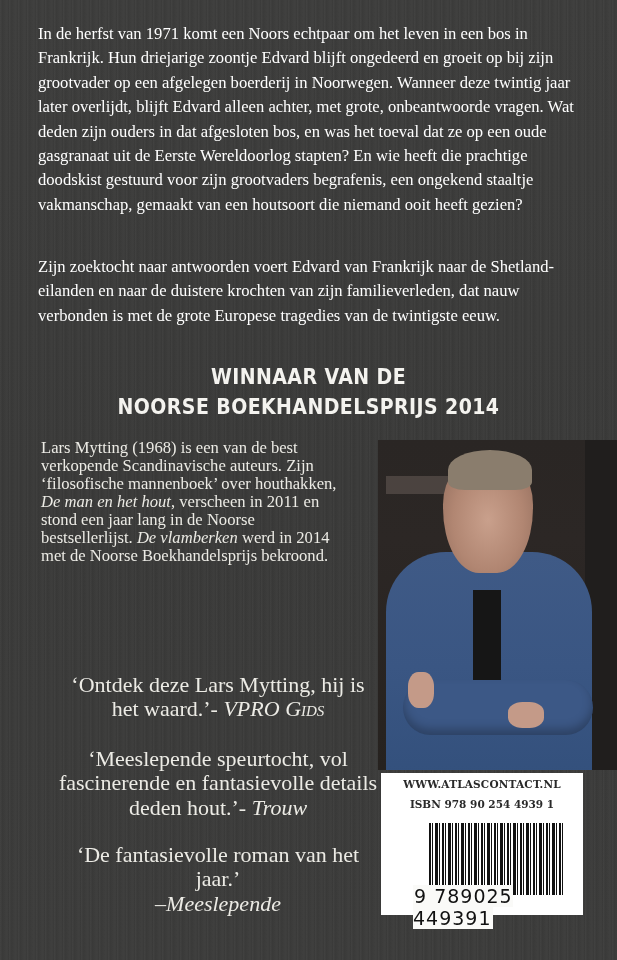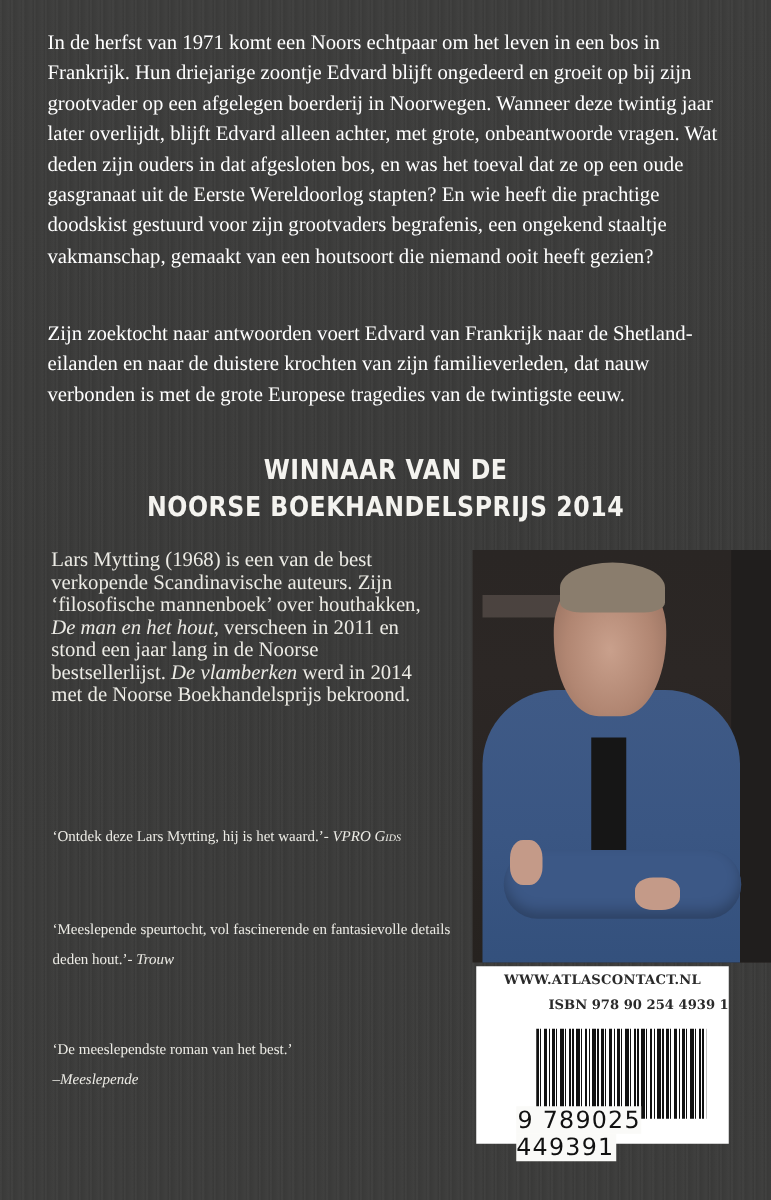--- a/index.html
+++ b/index.html
@@ -32,21 +32,21 @@
     transform: scaleX(0.86);
   }
   .bio {
     position: absolute; left: 41px; top: 439px; width: 300px;
     font-family: "Liberation Serif", serif;
     font-size: 16.6px; line-height: 18px; color: #ecebe5; margin: 0;
   }
   .quote {
     position: absolute; left: 42px; width: 320px;
     font-family: "Liberation Serif", serif;
-    font-size: 12px; line-height: 24.4px; color: #ecebe5; margin: 0;
+    font-size: 22px; line-height: 24.4px; color: #ecebe5; margin: 16px; text-align: center;
   }
   .q1 { top: 657px; }
   .q2 { top: 731px; }
   .q3 { top: 827px; }
   .it { font-style: italic; }
   .sc { font-variant: small-caps; font-style: italic; }
 
   .photo {
     position: absolute; left: 378px; top: 440px; width: 239px; height: 330px;
     background: linear-gradient(180deg, #2a2624 0%, #2c2725 30%, #26221f 100%);
@@ -85,21 +85,21 @@
   .barcode-label {
     position: absolute; left: 381px; top: 773px; width: 202px; height: 142px;
     background: #ffffff;
   }
   .barcode-label .url {
     position: absolute; left: 0; width: 202px; top: 5px; text-align: center;
     font-family: "DejaVu Serif", serif; font-weight: bold; font-size: 10.5px;
     color: #2a2a2a; letter-spacing: 0.2px;
   }
   .barcode-label .isbn {
-    position: absolute; left: 0; width: 202px; top: 25px; text-align: right;
+    position: absolute; left: 0; width: 202px; top: 25px; text-align: center;
     font-family: "DejaVu Serif", serif; font-weight: bold; font-size: 10.5px;
     color: #2a2a2a;
   }
   .bars {
     position: absolute; left: 48px; top: 50px; width: 136px; height: 72px;
     background: repeating-linear-gradient(90deg,
       #111 0px, #111 2px, #fff 2px, #fff 3px, #111 3px, #111 4px, #fff 4px, #fff 6px,
       #111 6px, #111 9px, #fff 9px, #fff 10px, #111 10px, #111 11px, #fff 11px, #fff 13px);
   }
   .barcode-label .digits {
@@ -119,21 +119,21 @@
 
 <div class="award">
   <div>WINNAAR VAN DE</div>
   <div>NOORSE BOEKHANDELSPRIJS 2014</div>
 </div>
 
 <p class="bio"><span>Lars Mytting (1968) is een van de best verkopende Scandinavische auteurs. Zijn ‘filosofische mannenboek’ over houthakken, </span><span class="it">De man en het hout</span><span>, verscheen in 2011 en stond een jaar lang in de Noorse bestsellerlijst. </span><span class="it">De vlamberken</span><span> werd in 2014 met de Noorse Boekhandelsprijs bekroond.</span></p>
 
 <p class="quote q1"><span>‘Ontdek deze Lars Mytting, hij is het waard.’- </span><span class="sc">VPRO Gids</span></p>
 <p class="quote q2"><span>‘Meeslepende speurtocht, vol fascinerende en fantasievolle details deden hout.’- </span><span class="it">Trouw</span></p>
-<p class="quote q3"><span>‘De meeslependste roman van het best.’</span><br><span class="it">–Meeslepende</span></p>
+<p class="quote q3"><span>‘De fantasievolle roman van het jaar.’</span><br><span class="it">–Meeslepende</span></p>
 
 <div class="photo" title="Author portrait, man in denim jacket with arms crossed">
   <div class="board"></div>
   <div class="beam"></div>
   <div class="jacket"></div>
   <div class="shirt"></div>
   <div class="head"></div>
   <div class="hair"></div>
   <div class="arm"></div>
   <div class="hand1"></div>

